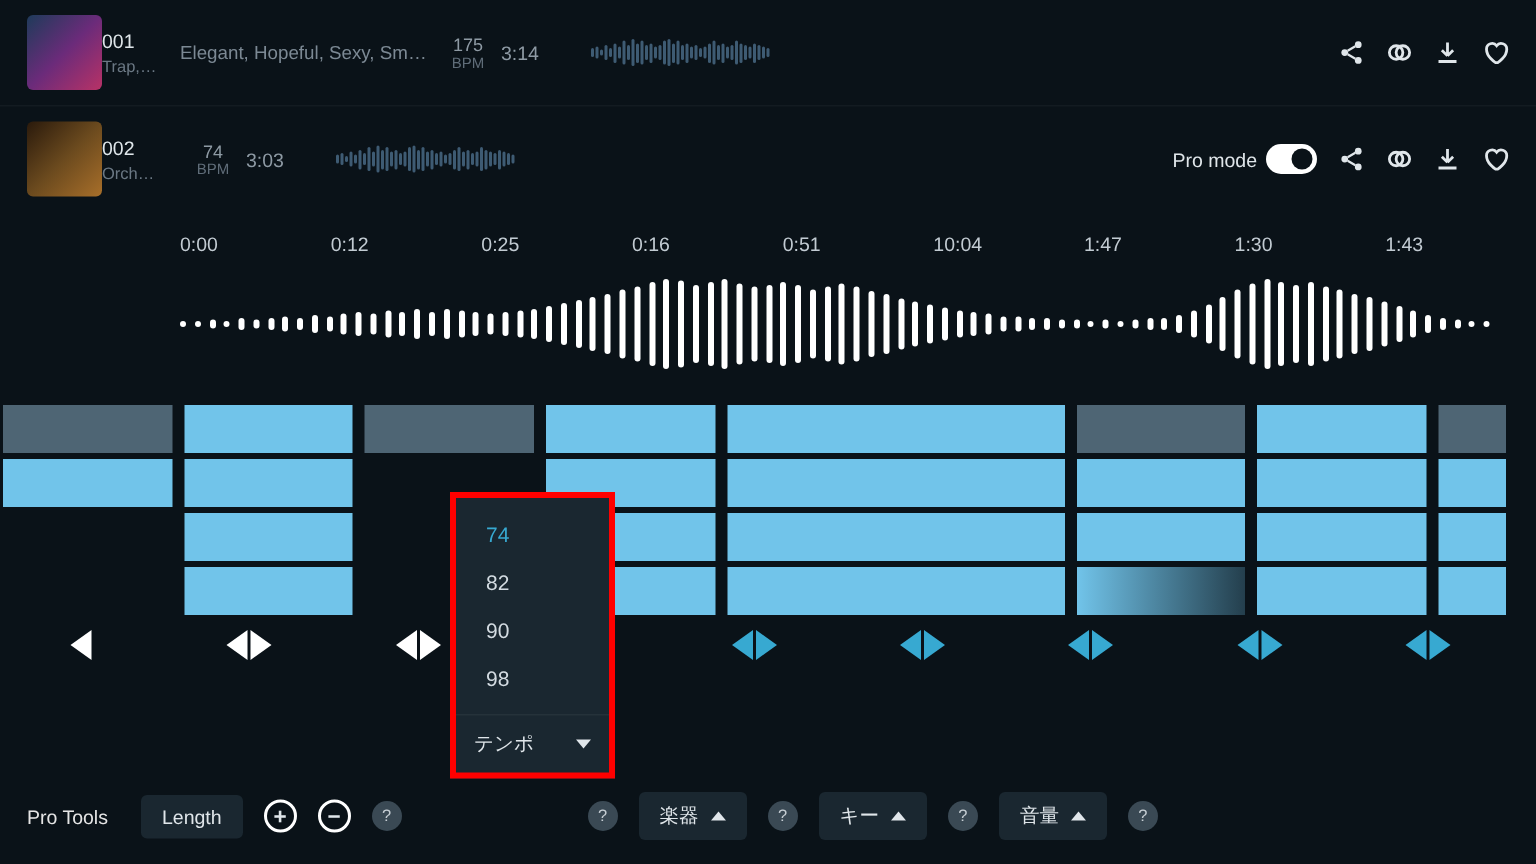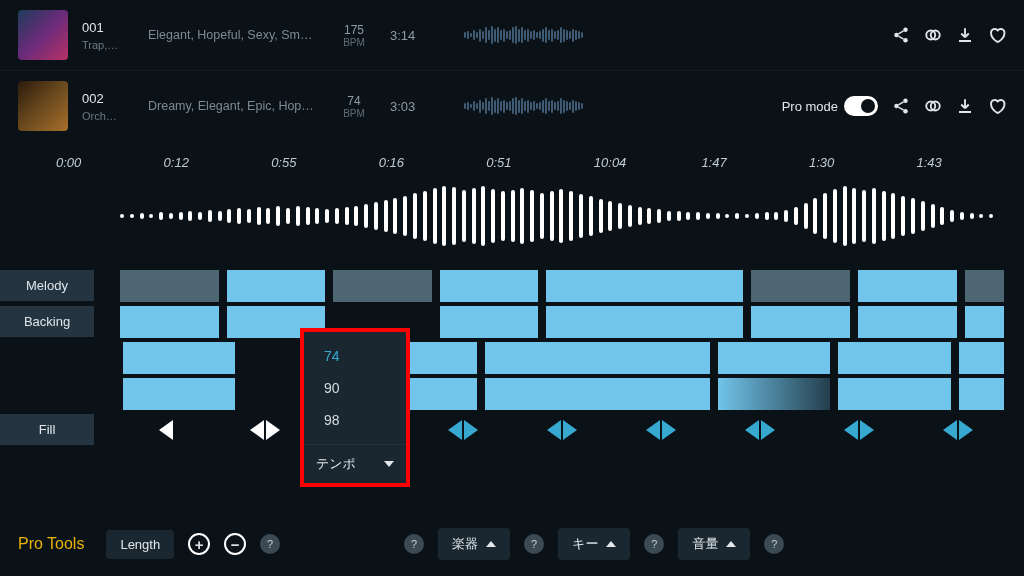--- a/index.html
+++ b/index.html
@@ -11,21 +11,20 @@
   width: 1024px;
   height: 576px;
   overflow: hidden;
 }
 
 
 .track-row {
   display: flex;
   align-items: center;
   padding: 10px 18px 10px 18px;
-  gap: 14px;
 }
 .track-row + .track-row { border-top: 1px solid rgba(255,255,255,0.04); }
 .thumb {
   width: 50px; height: 50px; border-radius: 4px;
   background: linear-gradient(135deg,#1e3b5a,#6b2b7a,#b83266);
   flex-shrink: 0;
 }
 .thumb.orchestra { background: linear-gradient(135deg,#2a1a0c,#6b4a1e,#a86f2a); }
 .tmeta { width: 52px; }
 .tmeta .num { color: #dfe6ea; }
@@ -38,24 +37,23 @@
 .miniwave span { width: 2px; background: #3e5b73; border-radius: 1px; }
 .actions { display: flex; align-items: center; gap: 14px; margin-left: auto; }
 .promode { display:flex; align-items:center; gap:6px; font-size:13px; }
 .toggle { width: 34px; height: 20px; background: #ffffff; border-radius: 10px; position: relative; }
 .toggle::after { content:''; position:absolute; width:14px; height:14px; background:#0a1218; border-radius:50%; top:3px; right:3px; }
 .ic { width: 18px; height: 18px; fill: #e0e6ea; cursor: pointer; }
 
 
 .ruler {
   display: flex;
-  padding: 14px 0 14px 56px;
+  padding: 14px 0 14px 120px;
   font-size: 13px;
   color: #c2cbd2;
-  font-style: italic;
 }
 .ruler span { flex: 1; }
 
 
 .bigwave {
   display: flex;
   align-items: center;
   justify-content: space-between;
   gap: 1px;
   padding: 0 30px 0 120px;
@@ -99,21 +97,21 @@
 
 
 .toolbar {
   position: absolute;
   bottom: 16px; left: 0; right: 0;
   display: flex;
   align-items: center;
   gap: 14px;
   padding: 0 18px;
 }
-.toolbar .pt { color: #eab308; font-size: 16px; margin-right: 8px; }
+.toolbar .pt { color: #e5e5e5; font-size: 13px; margin-right: 8px; }
 .pill {
   background: #1a2730; color: #e0e6ea;
   padding: 7px 14px; border-radius: 4px;
   font-size: 13px; display:flex; align-items:center; gap:8px;
   cursor:pointer;
 }
 .circ { width:22px; height:22px; border:2px solid #fff; border-radius:50%; display:inline-flex; align-items:center; justify-content:center; font-size:15px; font-weight:bold; cursor:pointer; }
 .q { width:20px; height:20px; border-radius:50%; background:#3a4954; color:#c6ced4; display:inline-flex; align-items:center; justify-content:center; font-size:11px; }
 .tri-up { width:0;height:0;border-left:5px solid transparent;border-right:5px solid transparent;border-bottom:6px solid #e0e6ea; }
 .tri-dn { width:0;height:0;border-left:5px solid transparent;border-right:5px solid transparent;border-top:6px solid #e0e6ea; }
@@ -194,21 +192,20 @@
       </svg>
   </div>
 </div>
 
 <div class="track-row">
   <div class="thumb orchestra"></div>
   <div class="tmeta">
     <div class="num">002</div>
     <div class="genre">Orch…</div>
   </div>
-  <div class="tags">Dreamy, Elegant, Epic, Hopef…</div>
   <div class="bpm">
     <span>74</span>
     <span class="u">BPM</span>
   </div>
   <div class="dur">3:03</div>
   <div class="miniwave" id="mw1">
       <span style="height: 5.2px;"></span>
       <span style="height: 7.8px;"></span>
       <span style="height: 3.9px;"></span>
       <span style="height: 10.4px;"></span>
@@ -269,21 +266,21 @@
       </svg>
     <svg class="ic" viewBox="0 0 24 24">
         <path d="M12 21s-8-5-8-12a5 5 0 019-3 5 5 0 019 3c0 7-8 12-8 12z" fill="none" stroke="#e0e6ea" stroke-width="2.5"></path>
       </svg>
   </div>
 </div>
 
 <div class="ruler" id="ruler">
     <span>0:00</span>
     <span>0:12</span>
-    <span>0:55</span>
+    <span>0:25</span>
     <span>0:16</span>
     <span>0:51</span>
     <span>10:04</span>
     <span>1:47</span>
     <span>1:30</span>
     <span>1:43</span>
   </div>
 
 <div class="bigwave" id="bw">
     <span style="height: 4.8px;"></span>
@@ -373,32 +370,30 @@
     <span style="height: 18px;"></span>
     <span style="height: 12px;"></span>
     <span style="height: 7.2px;"></span>
     <span style="height: 6px;"></span>
     <span style="height: 4.8px;"></span>
     <span style="height: 4px;"></span>
   </div>
 
 <div class="arr">
   <div class="arow">
-    <div class="alabel">Melody</div>
     <div class="clip grey"></div>
     <div class="clip"></div>
     <div class="clip grey"></div>
     <div class="clip"></div>
     <div class="clip" style="flex:2"></div>
     <div class="clip grey"></div>
     <div class="clip"></div>
     <div class="clip grey" style="flex:0.4"></div>
   </div>
   <div class="arow">
-    <div class="alabel">Backing</div>
     <div class="clip"></div>
     <div class="clip"></div>
     <div class="clip empty"></div>
     <div class="clip"></div>
     <div class="clip" style="flex:2"></div>
     <div class="clip"></div>
     <div class="clip"></div>
     <div class="clip" style="flex:0.4"></div>
   </div>
   <div class="arow">
@@ -415,21 +410,20 @@
     <div class="clip empty"></div>
     <div class="clip"></div>
     <div class="clip empty"></div>
     <div class="clip"></div>
     <div class="clip" style="flex:2"></div>
     <div class="clip fade"></div>
     <div class="clip"></div>
     <div class="clip" style="flex:0.4"></div>
   </div>
   <div class="arow fillrow">
-    <div class="alabel">Fill</div>
     <div id="fillcells" style="display:flex;flex:1;gap:4px;">
         <div class="fillcell">
           <div class="tri l" style="border-right-color: rgb(255, 255, 255);"></div>
         </div>
         <div class="fillcell">
           <div class="tri l" style="border-right-color: rgb(255, 255, 255);"></div>
           <div class="tri r" style="border-left-color: rgb(255, 255, 255);"></div>
         </div>
         <div class="fillcell">
           <div class="tri l" style="border-right-color: rgb(255, 255, 255);"></div>
@@ -459,20 +453,21 @@
           <div class="tri l" style="border-right-color: rgb(55, 169, 209);"></div>
           <div class="tri r" style="border-left-color: rgb(55, 169, 209);"></div>
         </div>
       </div>
   </div>
 </div>
 
 <div class="tempo-drop">
   <div class="opts" id="tempopts">
       <div class="opt active">74</div>
+      <div class="opt">82</div>
       <div class="opt">90</div>
       <div class="opt">98</div>
     </div>
   <div class="label">
     <span>テンポ</span>
     <span class="tri-dn"></span>
   </div>
 </div>
 
 <div class="toolbar">

